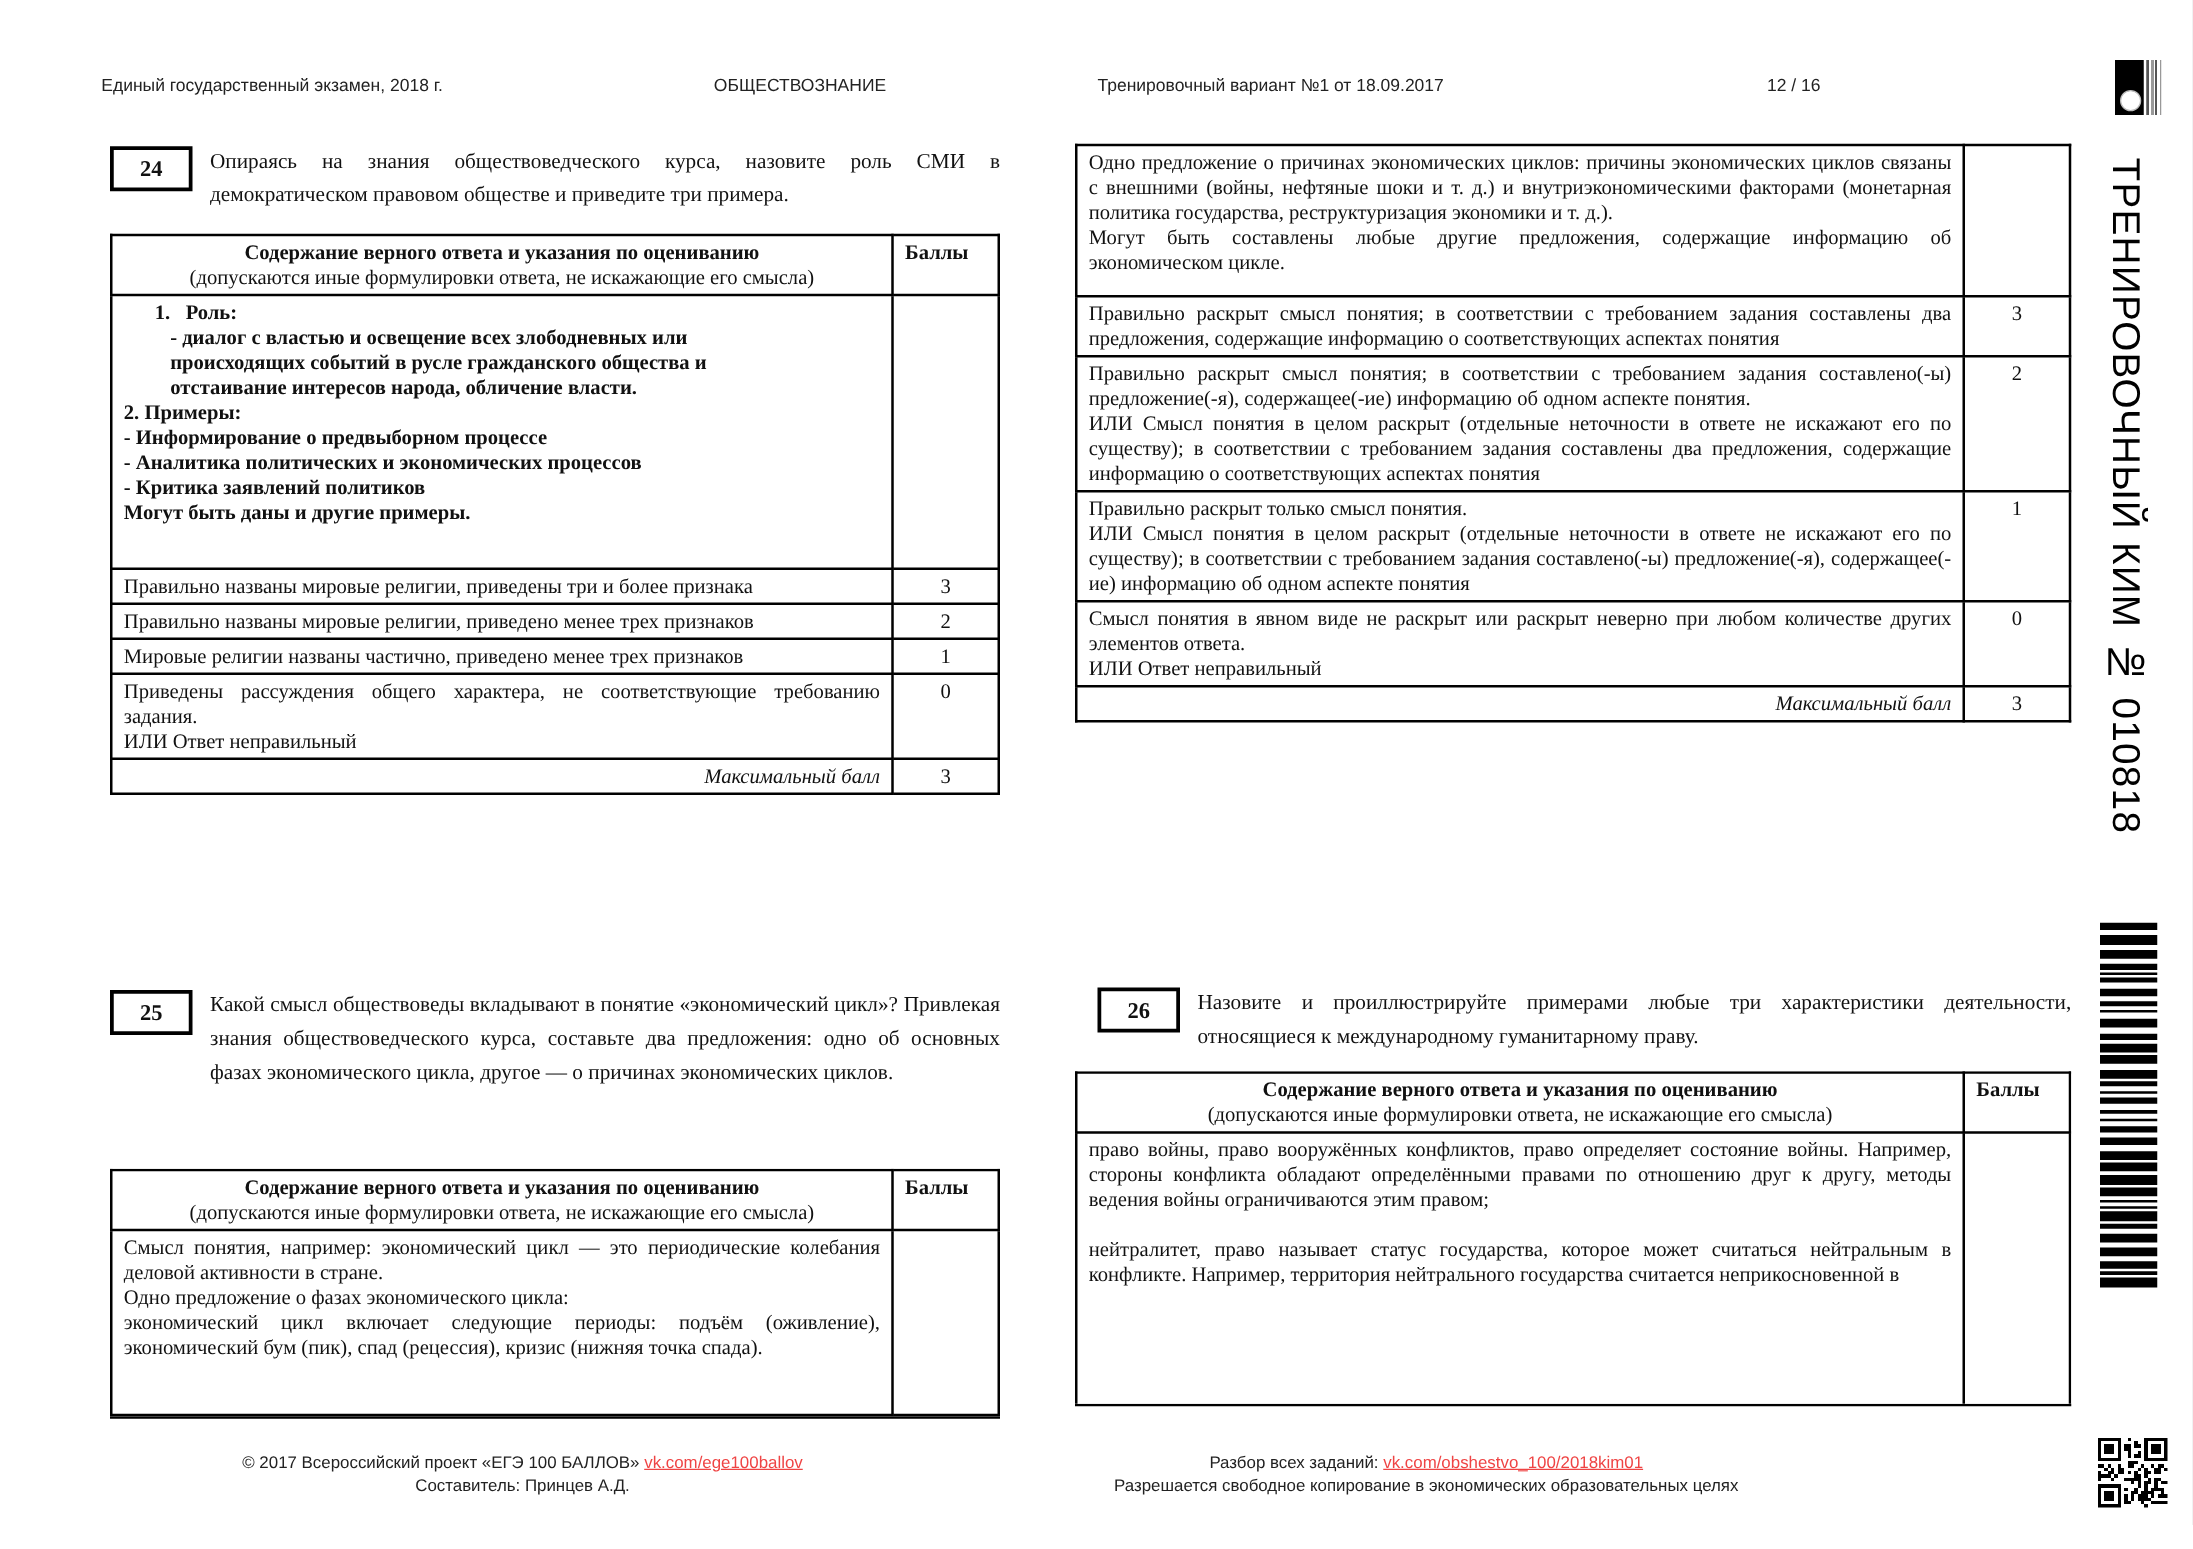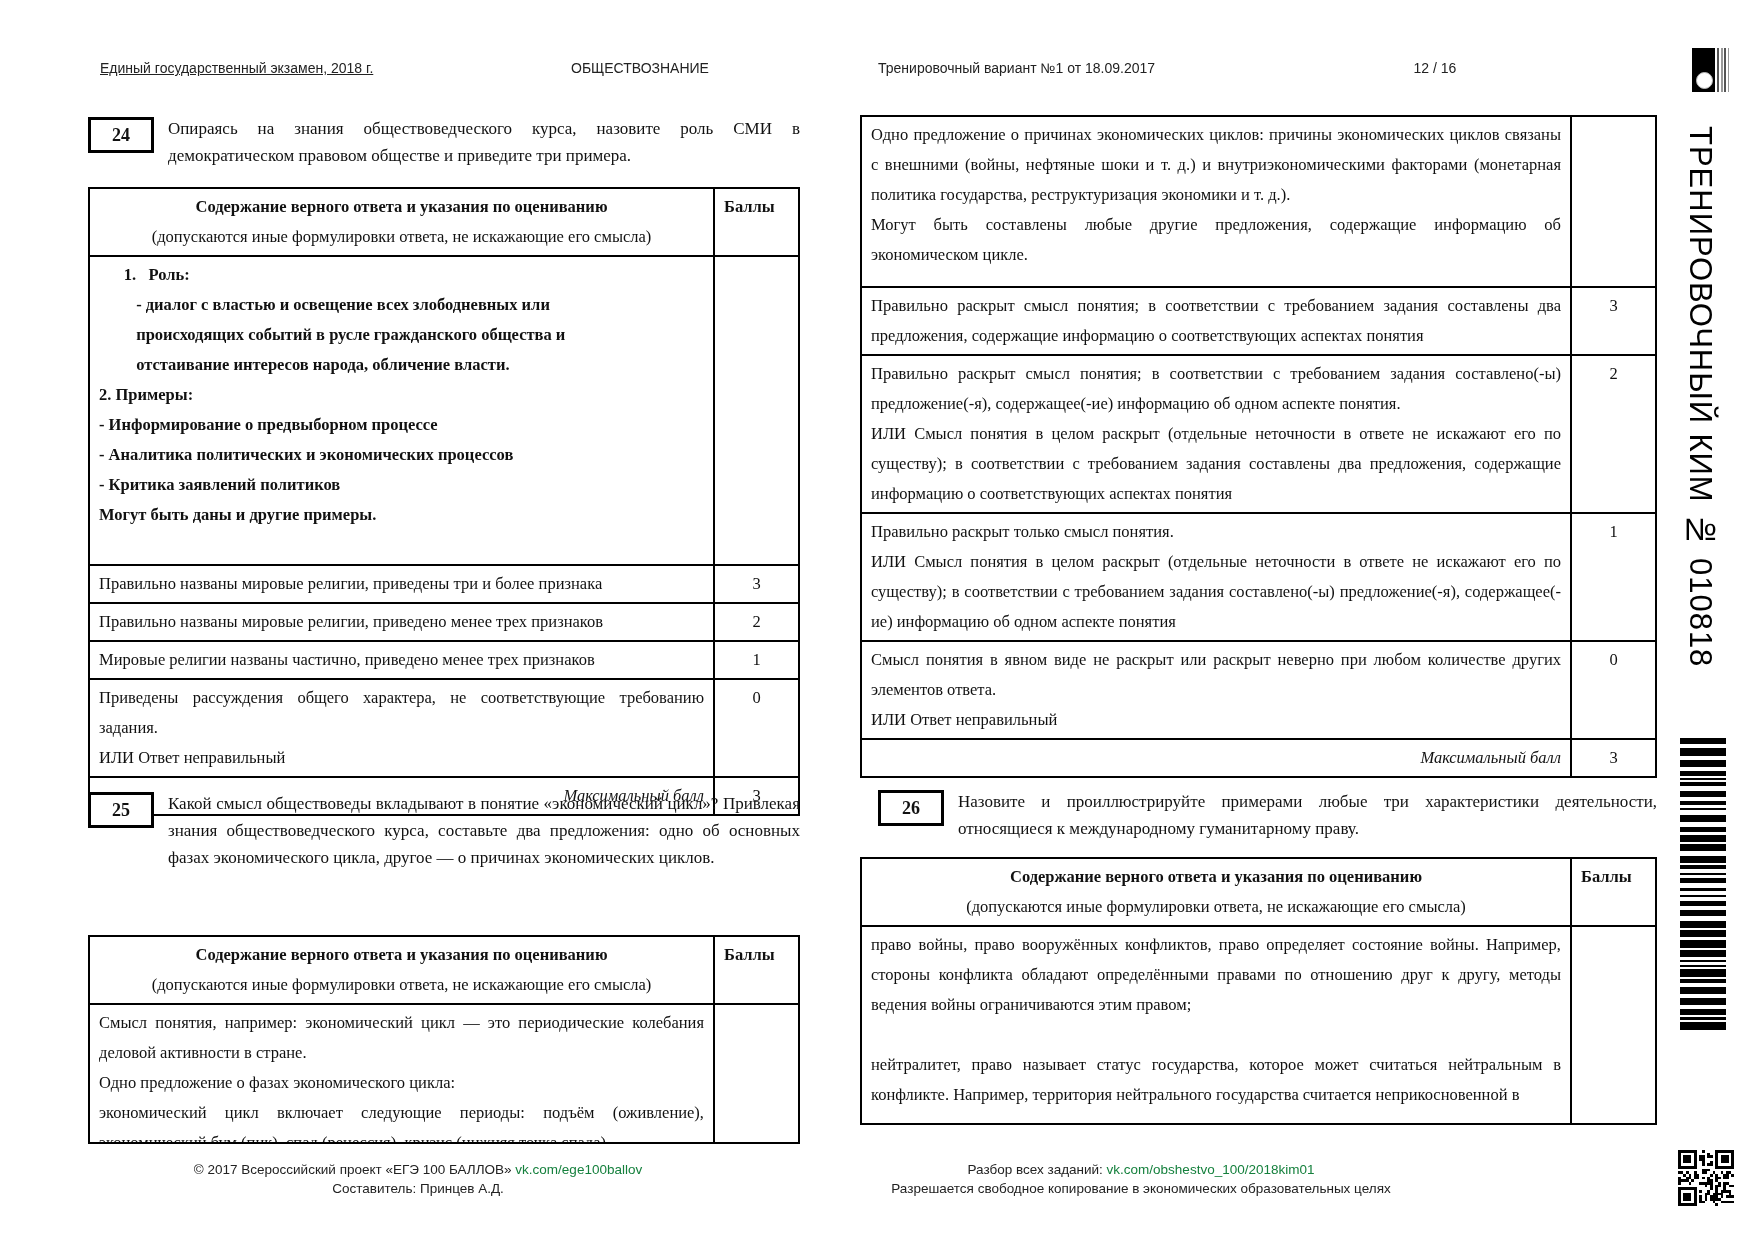--- a/index.html
+++ b/index.html
@@ -1,56 +1,56 @@
 <!DOCTYPE html>
 <html><head>
 <meta charset="utf-8">
 <style>
   html,body{margin:0;padding:0;background:#e8e8e8;}
   .page{position:relative;width:1754px;height:1239px;background:#ffffff;overflow:hidden;
         font-family:"Liberation Serif",serif;color:#111;}
   
   .hdr{position:absolute;top:60px;font-family:"Liberation Sans",sans-serif;
        font-size:14px;color:#222;white-space:nowrap;}
-  .hdr-exam{left:100px;text-decoration:underline;}
+  .hdr-exam{left:81px;}
   .hdr-subject{left:500px;width:280px;text-align:center;}
   .hdr-variant{left:878px;}
   .hdr-page{left:1395px;width:80px;text-align:center;}
   
   .col{position:absolute;top:110px;}
   .col-left{left:88px;width:712px;}
   .col-right{left:860px;width:797px;}
   .abs{position:absolute;left:0;right:0;}
   
   .task{display:flex;gap:14px;align-items:flex-start;}
   .task-num{flex:0 0 60px;height:30px;border:3px solid #000;display:flex;align-items:center;
             justify-content:center;font-weight:bold;font-size:18px;margin-top:2px;background:#fff;}
   .task-text{font-size:17px;line-height:27px;text-align:justify;}
   .indent-right{margin-left:18px;}
   
   table.scoring{width:100%;border-collapse:collapse;table-layout:fixed;background:#fff;}
   table.scoring td{border:2px solid #000;padding:3px 9px;vertical-align:top;
-                   font-size:16.5px;line-height:30px;}
+                   font-size:16.5px;line-height:20px;}
   .cell-text{white-space:pre-wrap;text-align:justify;}
   td.hdr-cell{text-align:center;padding:2px 6px;}
   .tbl-title{font-weight:bold;}
   td.points-cell{text-align:left;font-weight:bold;margin-left:28px;}
   td.score-cell{text-align:center;vertical-align:middle;font-size:17px;}
   td.max-cell{text-align:right;font-style:italic;padding-right:12px;}
   .pad-tall{padding-bottom:34px !important;font-weight:bold;}
   .pad-mid{padding-bottom:16px !important;}
   .cut-wrap{overflow:hidden;border-bottom:2px solid #000;}
   .cut-25{max-height:207px;}
   .cut-26{max-height:266px;}
   
   .footer{position:absolute;top:1160px;font-family:"Liberation Sans",sans-serif;
           font-size:13.5px;color:#222;text-align:center;line-height:19px;}
   .footer-left{left:88px;width:660px;}
   .footer-right{left:836px;width:610px;}
-  a.link{color:#15803d;cursor:pointer;text-align:right;}
+  a.link{color:#ef4444;text-decoration:underline;cursor:pointer;text-align:right;}
   
   .kim-vertical{position:absolute;left:1682px;top:126px;writing-mode:vertical-rl;
                 font-family:"Liberation Sans",sans-serif;font-size:31px;letter-spacing:1px;color:#000;}
   .logo{position:absolute;left:1692px;top:48px;width:37px;height:44px;}
   .logo .blk{position:absolute;left:0;top:0;width:23px;height:44px;background:#000;}
   .logo .circ{position:absolute;left:4px;top:24px;width:15px;height:15px;border-radius:50%;
               background:#fff;border:1px solid #bbb;}
   .logo .stripes{position:absolute;left:25px;top:0;width:12px;height:44px;
                  background:repeating-linear-gradient(90deg,#555 0 2px,#fff 2px 4px,#999 4px 6px,#fff 6px 7px);}
   .barcode{position:absolute;left:1680px;top:738px;width:46px;height:302px;overflow:hidden;}

